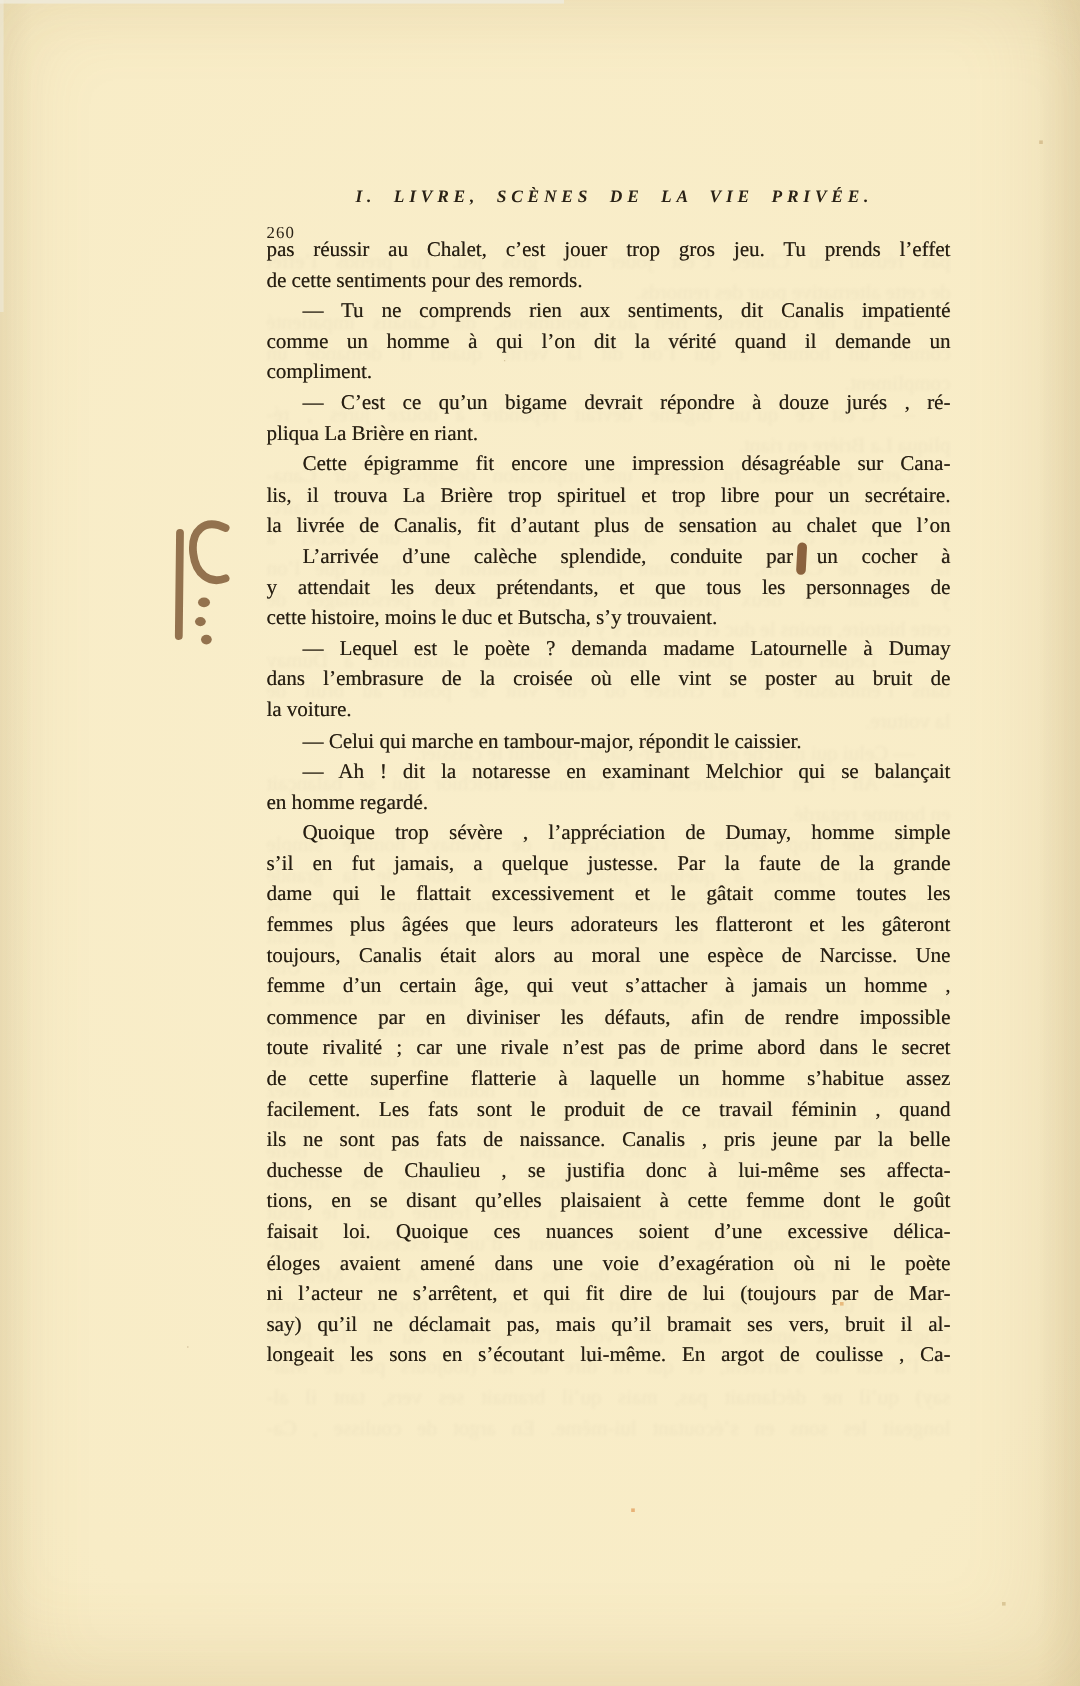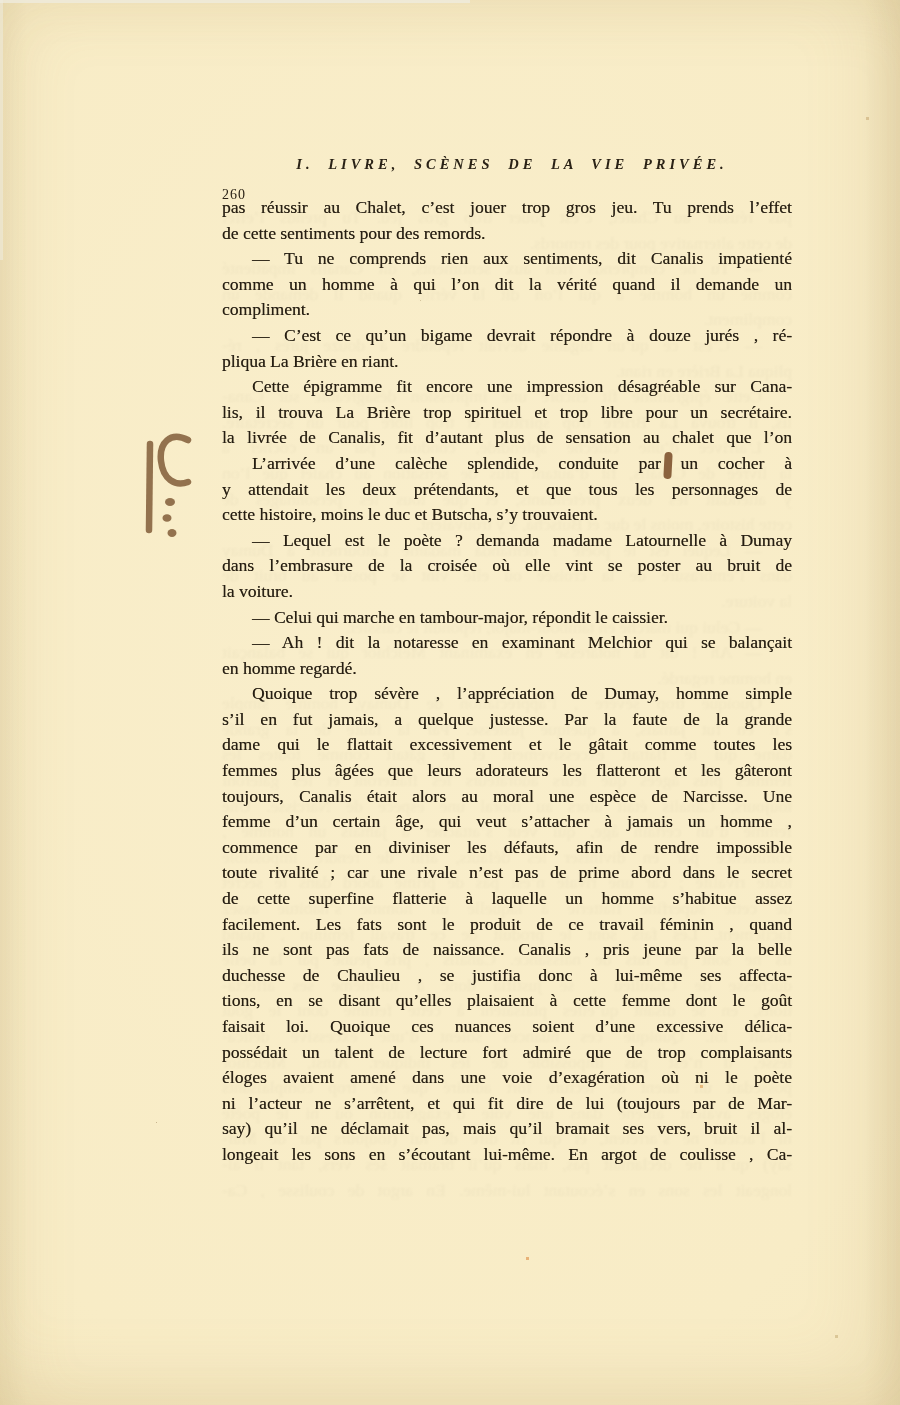--- a/index.html
+++ b/index.html
@@ -203,21 +203,20 @@
         <div class="line">toujours, Canalis était alors au moral une espèce de Narcisse. Une</div>
         <div class="line">femme d’un certain âge, qui veut s’attacher à jamais un homme ,</div>
         <div class="line">commence par en diviniser les défauts, afin de rendre impossible</div>
         <div class="line">toute rivalité ; car une rivale n’est pas de prime abord dans le secret</div>
         <div class="line">de cette superfine flatterie à laquelle un homme s’habitue assez</div>
         <div class="line">facilement. Les fats sont le produit de ce travail féminin , quand</div>
         <div class="line">ils ne sont pas fats de naissance. Canalis , pris jeune par la belle</div>
         <div class="line">duchesse de Chaulieu , se justifia donc à lui-même ses affecta-</div>
         <div class="line">tions, en se disant qu’elles plaisaient à cette femme dont le goût</div>
         <div class="line">faisait loi. Quoique ces nuances soient d’une excessive délica-</div>
-        <div class="line">possédait un talent de lecture fort admiré que de trop complaisants</div>
         <div class="line">éloges avaient amené dans une voie d’exagération où ni le poète</div>
         <div class="line">ni l’acteur ne s’arrêtent, et qui fit dire de lui (toujours par de Mar-</div>
         <div class="line">say) qu’il ne déclamait pas, mais qu’il bramait ses vers, bruit il al-</div>
         <div class="line">longeait les sons en s’écoutant lui-même. En argot de coulisse , Ca-</div>
       </div>
     </div>
 
   <svg class="margin-mark" width="72" height="118" viewBox="0 0 72 118">
     <path d="M 20 14 L 19 100" stroke="#8a6743" stroke-width="6.5" stroke-linecap="round" fill="none" opacity="0.92"></path>
     <path d="M 58 10 C 40 1, 29 13, 31 31 C 33 49, 45 57, 58 52" stroke="#8a6743" stroke-width="6.5" stroke-linecap="round" fill="none" opacity="0.92"></path>

